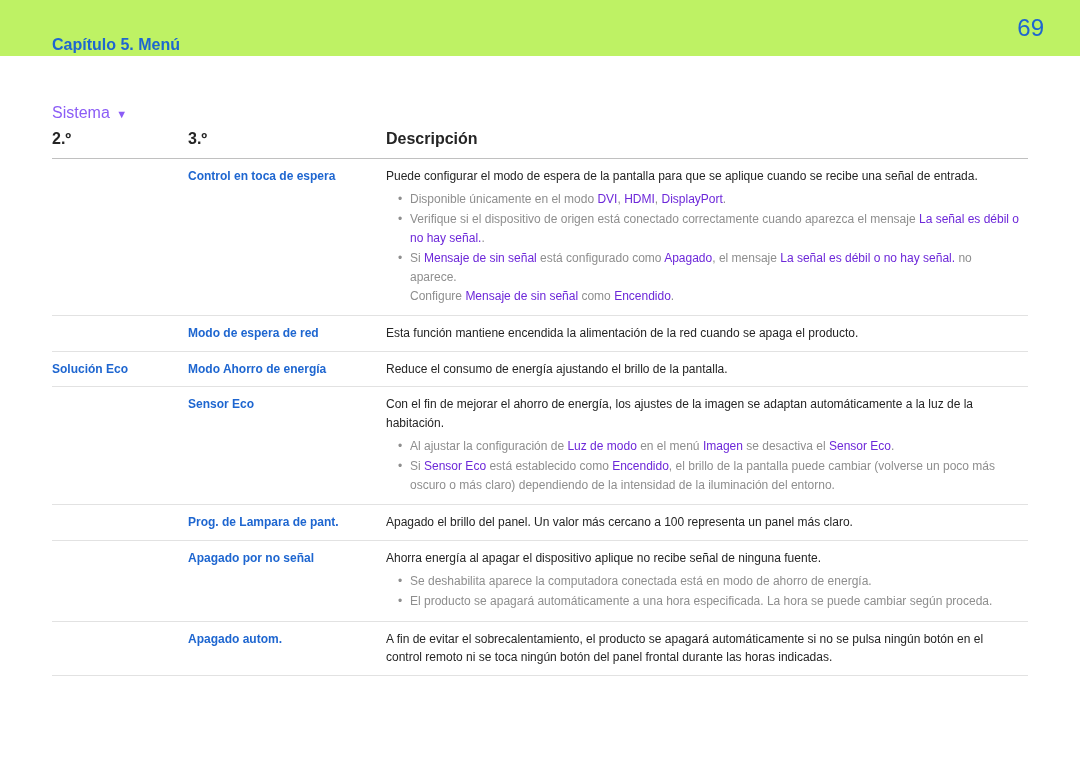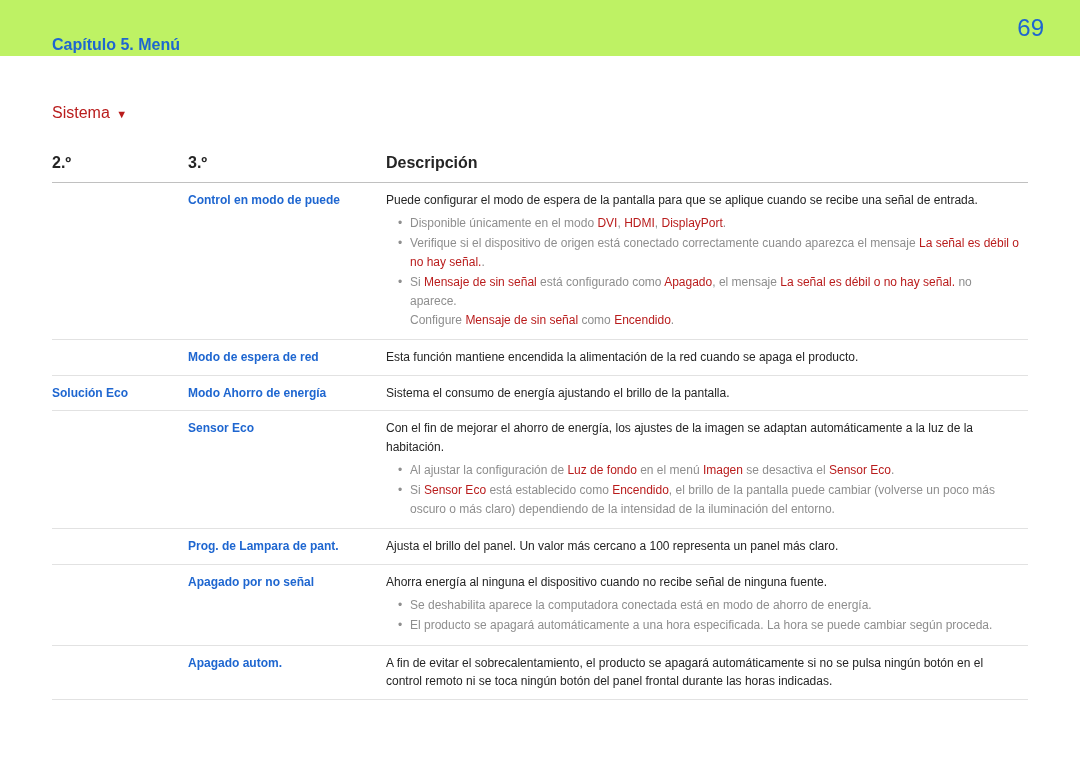--- a/index.html
+++ b/index.html
@@ -31,24 +31,24 @@
     left: 52px;
     top: 36px;
     font-size: 16px;
     color: #1e66d0;
     font-weight: 600;
   }
   .content {
     padding: 48px 52px 0 52px;
   }
   .section-title {
-    color: #b91c1c;
+    color: #8b5cf6;
     font-size: 16px;
     font-weight: 400;
-    margin-bottom: 28px;
+    margin-bottom: 4px;
   }
   .section-title .arrow {
     font-size: 11px;
     vertical-align: middle;
     margin-left: 2px;
   }
   table {
     width: 100%;
     border-collapse: collapse;
     table-layout: fixed;
@@ -64,21 +64,21 @@
   tbody td {
     vertical-align: top;
     padding: 8px 8px 8px 0;
     border-bottom: 1px solid #e2e2e2;
     line-height: 1.55;
     font-size: 12px;
   }
   .col-2 { width: 136px; }
   .col-3 { width: 198px; }
   .col-desc { }
-  .link { color: #b91c1c; text-align: center; }
+  .link { color: #6d28d9; text-align: center; }
   .link-bold { color: #1e66d0; font-weight: 700; }
   .muted { color: #8e8e8e; }
   ul.bullets {
     list-style: none;
     padding-left: 12px;
     margin-top: 4px;
   }
   ul.bullets li {
     position: relative;
     padding-left: 12px;
@@ -116,21 +116,21 @@
       <tr>
         <th>2.º</th>
         <th>3.º</th>
         <th>Descripción</th>
       </tr>
     </thead>
     <tbody>
 
       <tr>
         <td></td>
-        <td><span class="link-bold">Control en modo de puede</span></td>
+        <td><span class="link-bold">Control en toca de espera</span></td>
         <td>
           <span>Puede configurar el modo de espera de la pantalla para que se aplique cuando se recibe una señal de entrada.</span>
           <ul class="bullets muted">
             <li>
               <span class="muted">Disponible únicamente en el modo </span><span class="link">DVI</span><span class="muted">, </span><span class="link">HDMI</span><span class="muted">, </span><span class="link">DisplayPort</span><span class="muted">.</span>
             </li>
             <li>
               <span class="muted">Verifique si el dispositivo de origen está conectado correctamente cuando aparezca el mensaje </span><span class="link">La señal es débil o no hay señal.</span><span class="muted">.</span>
             </li>
             <li>
@@ -144,50 +144,50 @@
       <tr>
         <td></td>
         <td><span class="link-bold">Modo de espera de red</span></td>
         <td>Esta función mantiene encendida la alimentación de la red cuando se apaga el producto.</td>
       </tr>
 
 
       <tr>
         <td><span class="link-bold">Solución Eco</span></td>
         <td><span class="link-bold">Modo Ahorro de energía</span></td>
-        <td>Sistema el consumo de energía ajustando el brillo de la pantalla.</td>
+        <td>Reduce el consumo de energía ajustando el brillo de la pantalla.</td>
       </tr>
 
       <tr>
         <td></td>
         <td><span class="link-bold">Sensor Eco</span></td>
         <td>
           <span>Con el fin de mejorar el ahorro de energía, los ajustes de la imagen se adaptan automáticamente a la luz de la habitación.</span>
           <ul class="bullets muted">
             <li>
-              <span class="muted">Al ajustar la configuración de </span><span class="link">Luz de fondo</span><span class="muted"> en el menú </span><span class="link">Imagen</span><span class="muted"> se desactiva el </span><span class="link">Sensor Eco</span><span class="muted">.</span>
+              <span class="muted">Al ajustar la configuración de </span><span class="link">Luz de modo</span><span class="muted"> en el menú </span><span class="link">Imagen</span><span class="muted"> se desactiva el </span><span class="link">Sensor Eco</span><span class="muted">.</span>
             </li>
             <li>
               <span class="muted">Si </span><span class="link">Sensor Eco</span><span class="muted"> está establecido como </span><span class="link">Encendido</span><span class="muted">, el brillo de la pantalla puede cambiar (volverse un poco más oscuro o más claro) dependiendo de la intensidad de la iluminación del entorno.</span>
             </li>
           </ul>
         </td>
       </tr>
 
       <tr>
         <td></td>
         <td><span class="link-bold">Prog. de Lampara de pant.</span></td>
-        <td>Ajusta el brillo del panel. Un valor más cercano a 100 representa un panel más claro.</td>
+        <td>Apagado el brillo del panel. Un valor más cercano a 100 representa un panel más claro.</td>
       </tr>
 
       <tr>
         <td></td>
         <td><span class="link-bold">Apagado por no señal</span></td>
         <td>
-          <span>Ahorra energía al ninguna el dispositivo cuando no recibe señal de ninguna fuente.</span>
+          <span>Ahorra energía al apagar el dispositivo aplique no recibe señal de ninguna fuente.</span>
           <ul class="bullets muted">
             <li class="muted">Se deshabilita aparece la computadora conectada está en modo de ahorro de energía.</li>
             <li class="muted">El producto se apagará automáticamente a una hora especificada. La hora se puede cambiar según proceda.</li>
           </ul>
         </td>
       </tr>
 
       <tr>
         <td></td>
         <td><span class="link-bold">Apagado autom.</span></td>

